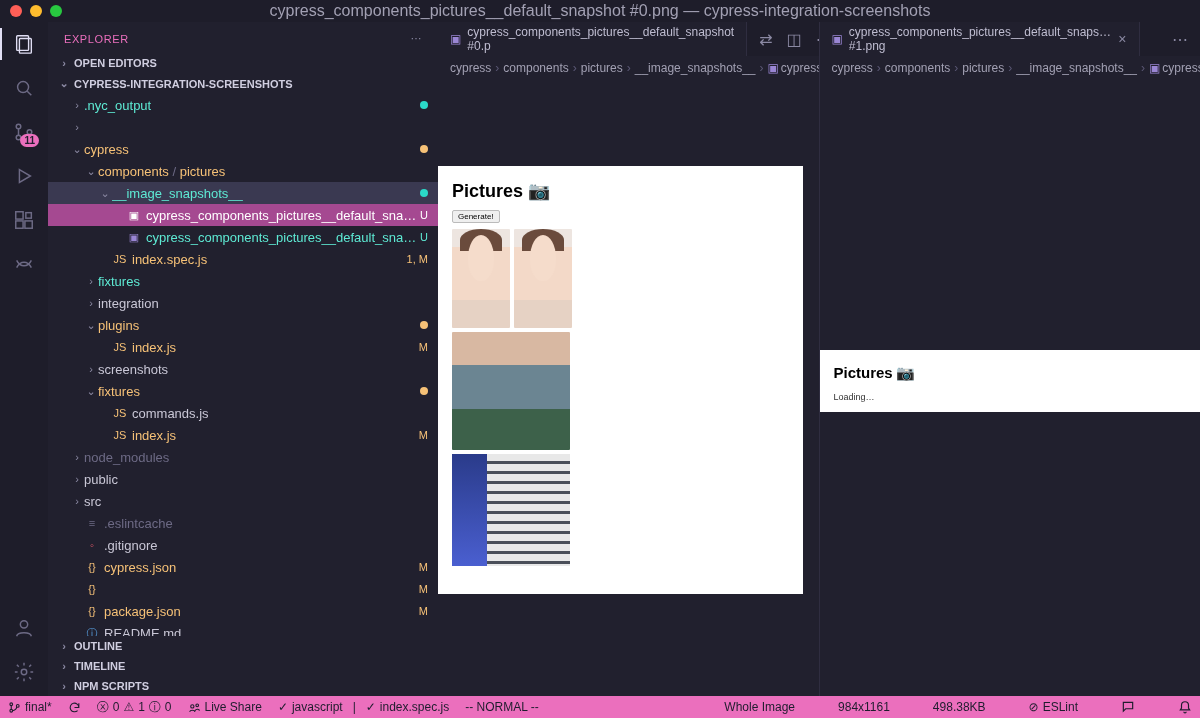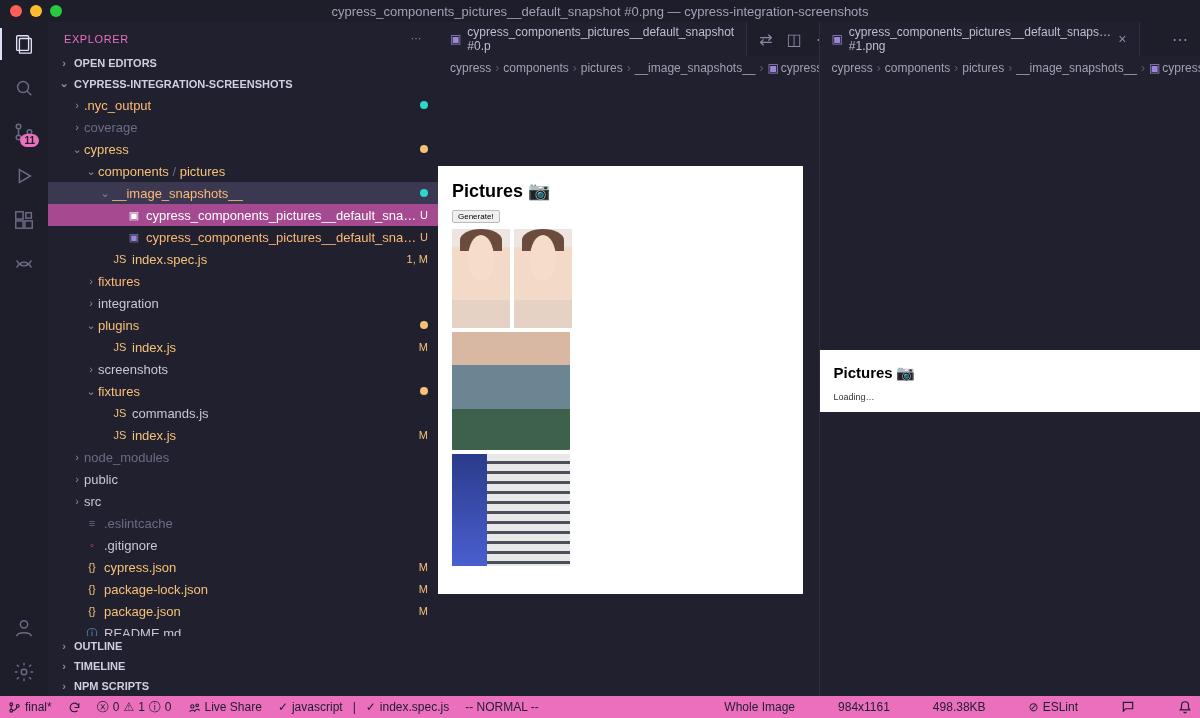--- a/index.html
+++ b/index.html
@@ -5,21 +5,21 @@
   * { margin: 0; padding: 0; box-sizing: border-box; font-family: -apple-system, BlinkMacSystemFont, "Segoe UI", sans-serif; }
   html, body { width: 1200px; height: 718px; overflow: hidden; background: #21202e; color: #c9c7d6; }
   .window { display: flex; flex-direction: column; width: 100%; height: 100%; }
   
   .titlebar { height: 22px; display: flex; align-items: center; position: relative; background: #1e1d2a; }
   .traffic { display: flex; gap: 8px; padding-left: 10px; }
   .dot { width: 12px; height: 12px; border-radius: 50%; }
   .dot.red { background: #ff5f57; }
   .dot.yellow { background: #febc2e; }
   .dot.green { background: #28c840; }
-  .title-center { position: absolute; left: 0; right: 0; text-align: center; font-size: 13px; color: #a2a0b3; }
+  .title-center { position: absolute; left: 0; right: 0; text-align: center; font-size: 16px; color: #a2a0b3; }
   
   .body { flex: 1; display: flex; min-height: 0; }
   .activitybar { width: 48px; background: #1e1d2a; display: flex; flex-direction: column; align-items: center; padding-top: 10px; gap: 20px; position: relative; }
   .activitybar .bottom { margin-top: auto; display: flex; flex-direction: column; gap: 20px; padding-bottom: 12px; align-items: center; }
   .act-icon { color: #6d6a85; cursor: pointer; width: 24px; height: 24px; display: flex; align-items: center; justify-content: center; position: relative; }
   .act-icon.active { color: #e0def4; }
   .act-icon.active::before { content: ""; position: absolute; left: -12px; top: -4px; bottom: -4px; width: 2px; background: #e0def4; }
   .badge { position: absolute; bottom: -3px; right: -3px; background: #eb6fbd; color: #1f1d2e; border-radius: 8px; font-size: 10px; padding: 1px 4px; font-weight: 600; }
   
   .sidebar { width: 390px; background: #21202e; display: flex; flex-direction: column; font-size: 13px; }
@@ -31,21 +31,21 @@
   .row { display: flex; align-items: center; height: 22px; padding-right: 10px; cursor: pointer; font-size: 13px; white-space: nowrap; }
   .row .indent { flex: 0 0 auto; }
   .row .chev { width: 14px; color: #8b89a3; font-size: 11px; display: inline-flex; justify-content: center; }
   .row .icon { width: 16px; display: inline-flex; justify-content: center; margin-right: 4px; font-size: 11px; }
   .row .label { flex: 1; overflow: hidden; text-overflow: ellipsis; }
   .row .status { margin-left: auto; font-size: 11px; }
   .status-dot { width: 8px; height: 8px; border-radius: 50%; display: inline-block; }
   .row.selected { background: #3a3951; }
   .row.active { background: #a54991; color: #fff; }
   .row.active .label, .row.active .icon, .row.active .status { color: #fff; }
-  .c-teal { color: #fdba74; }
+  .c-teal { color: #5eead4; }
   .c-gold { color: #f6c177; }
   .c-gray { color: #6d6a85; }
   .c-red { color: #e85b6c; }
   .c-purple { color: #9a86d4; }
   .c-blue { color: #5aa3e6; }
   .sd-teal { background: #2bd9c8; }
   .sd-gold { background: #f6c177; }
   
   .editors { flex: 1; display: flex; min-width: 0; }
   .pane { flex: 1; display: flex; flex-direction: column; min-width: 0; border-left: 1px solid #2f2d40; }
@@ -174,21 +174,20 @@
       <div class="tree" id="tree">
           <div class="row">
             <span class="indent" style="width: 22px;"></span>
             <span class="chev">›</span>
             <span class="label c-teal">.nyc_output</span>
             <span class="status"><span class="status-dot sd-teal"></span></span>
           </div>
           <div class="row">
             <span class="indent" style="width: 22px;"></span>
             <span class="chev">›</span>
-            <span class="label c-gray">coverage</span>
           </div>
           <div class="row">
             <span class="indent" style="width: 22px;"></span>
             <span class="chev">⌄</span>
             <span class="label c-gold">cypress</span>
             <span class="status"><span class="status-dot sd-gold"></span></span>
           </div>
           <div class="row">
             <span class="indent" style="width: 36px;"></span>
             <span class="chev">⌄</span>
@@ -299,21 +298,20 @@
             <span class="indent" style="width: 22px;"></span>
             <span class="chev"></span>
             <span class="icon c-gold">{}</span>
             <span class="label c-gold">cypress.json</span>
             <span class="status c-gold">M</span>
           </div>
           <div class="row">
             <span class="indent" style="width: 22px;"></span>
             <span class="chev"></span>
             <span class="icon c-gold">{}</span>
-            <span class="label c-gold">package-lock.json</span>
             <span class="status c-gold">M</span>
           </div>
           <div class="row">
             <span class="indent" style="width: 22px;"></span>
             <span class="chev"></span>
             <span class="icon c-gold">{}</span>
             <span class="label c-gold">package.json</span>
             <span class="status c-gold">M</span>
           </div>
           <div class="row">

